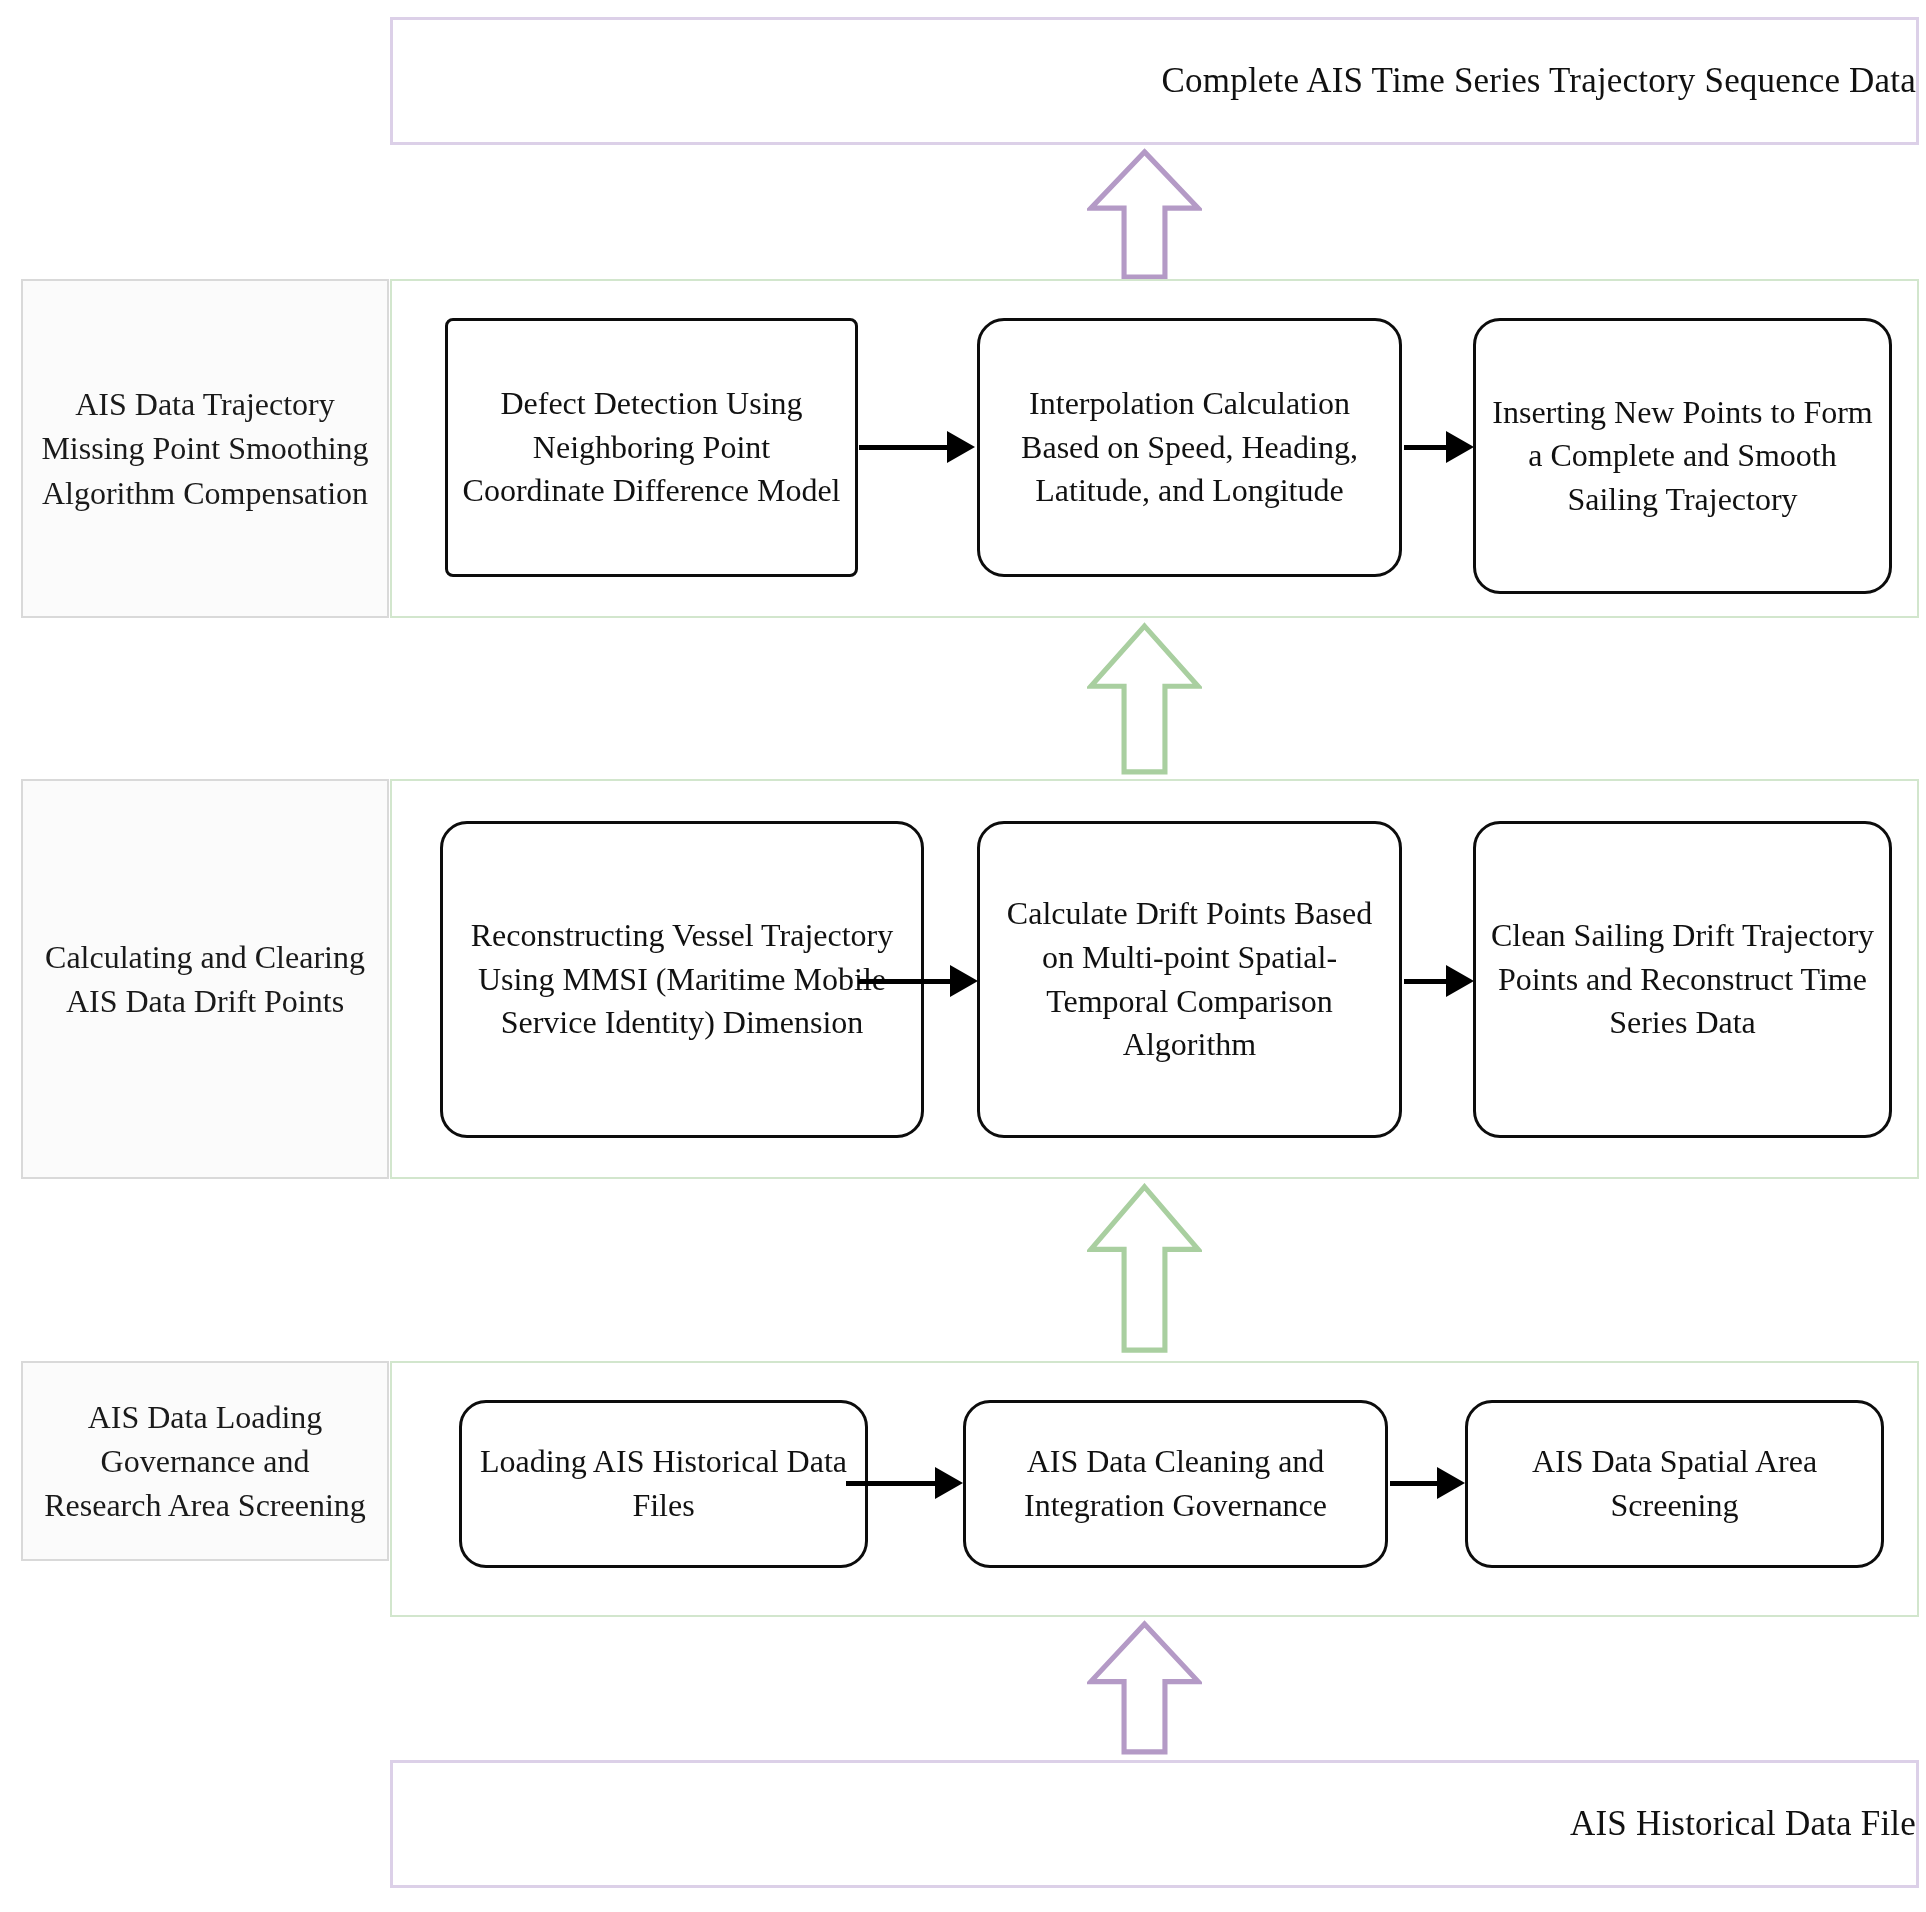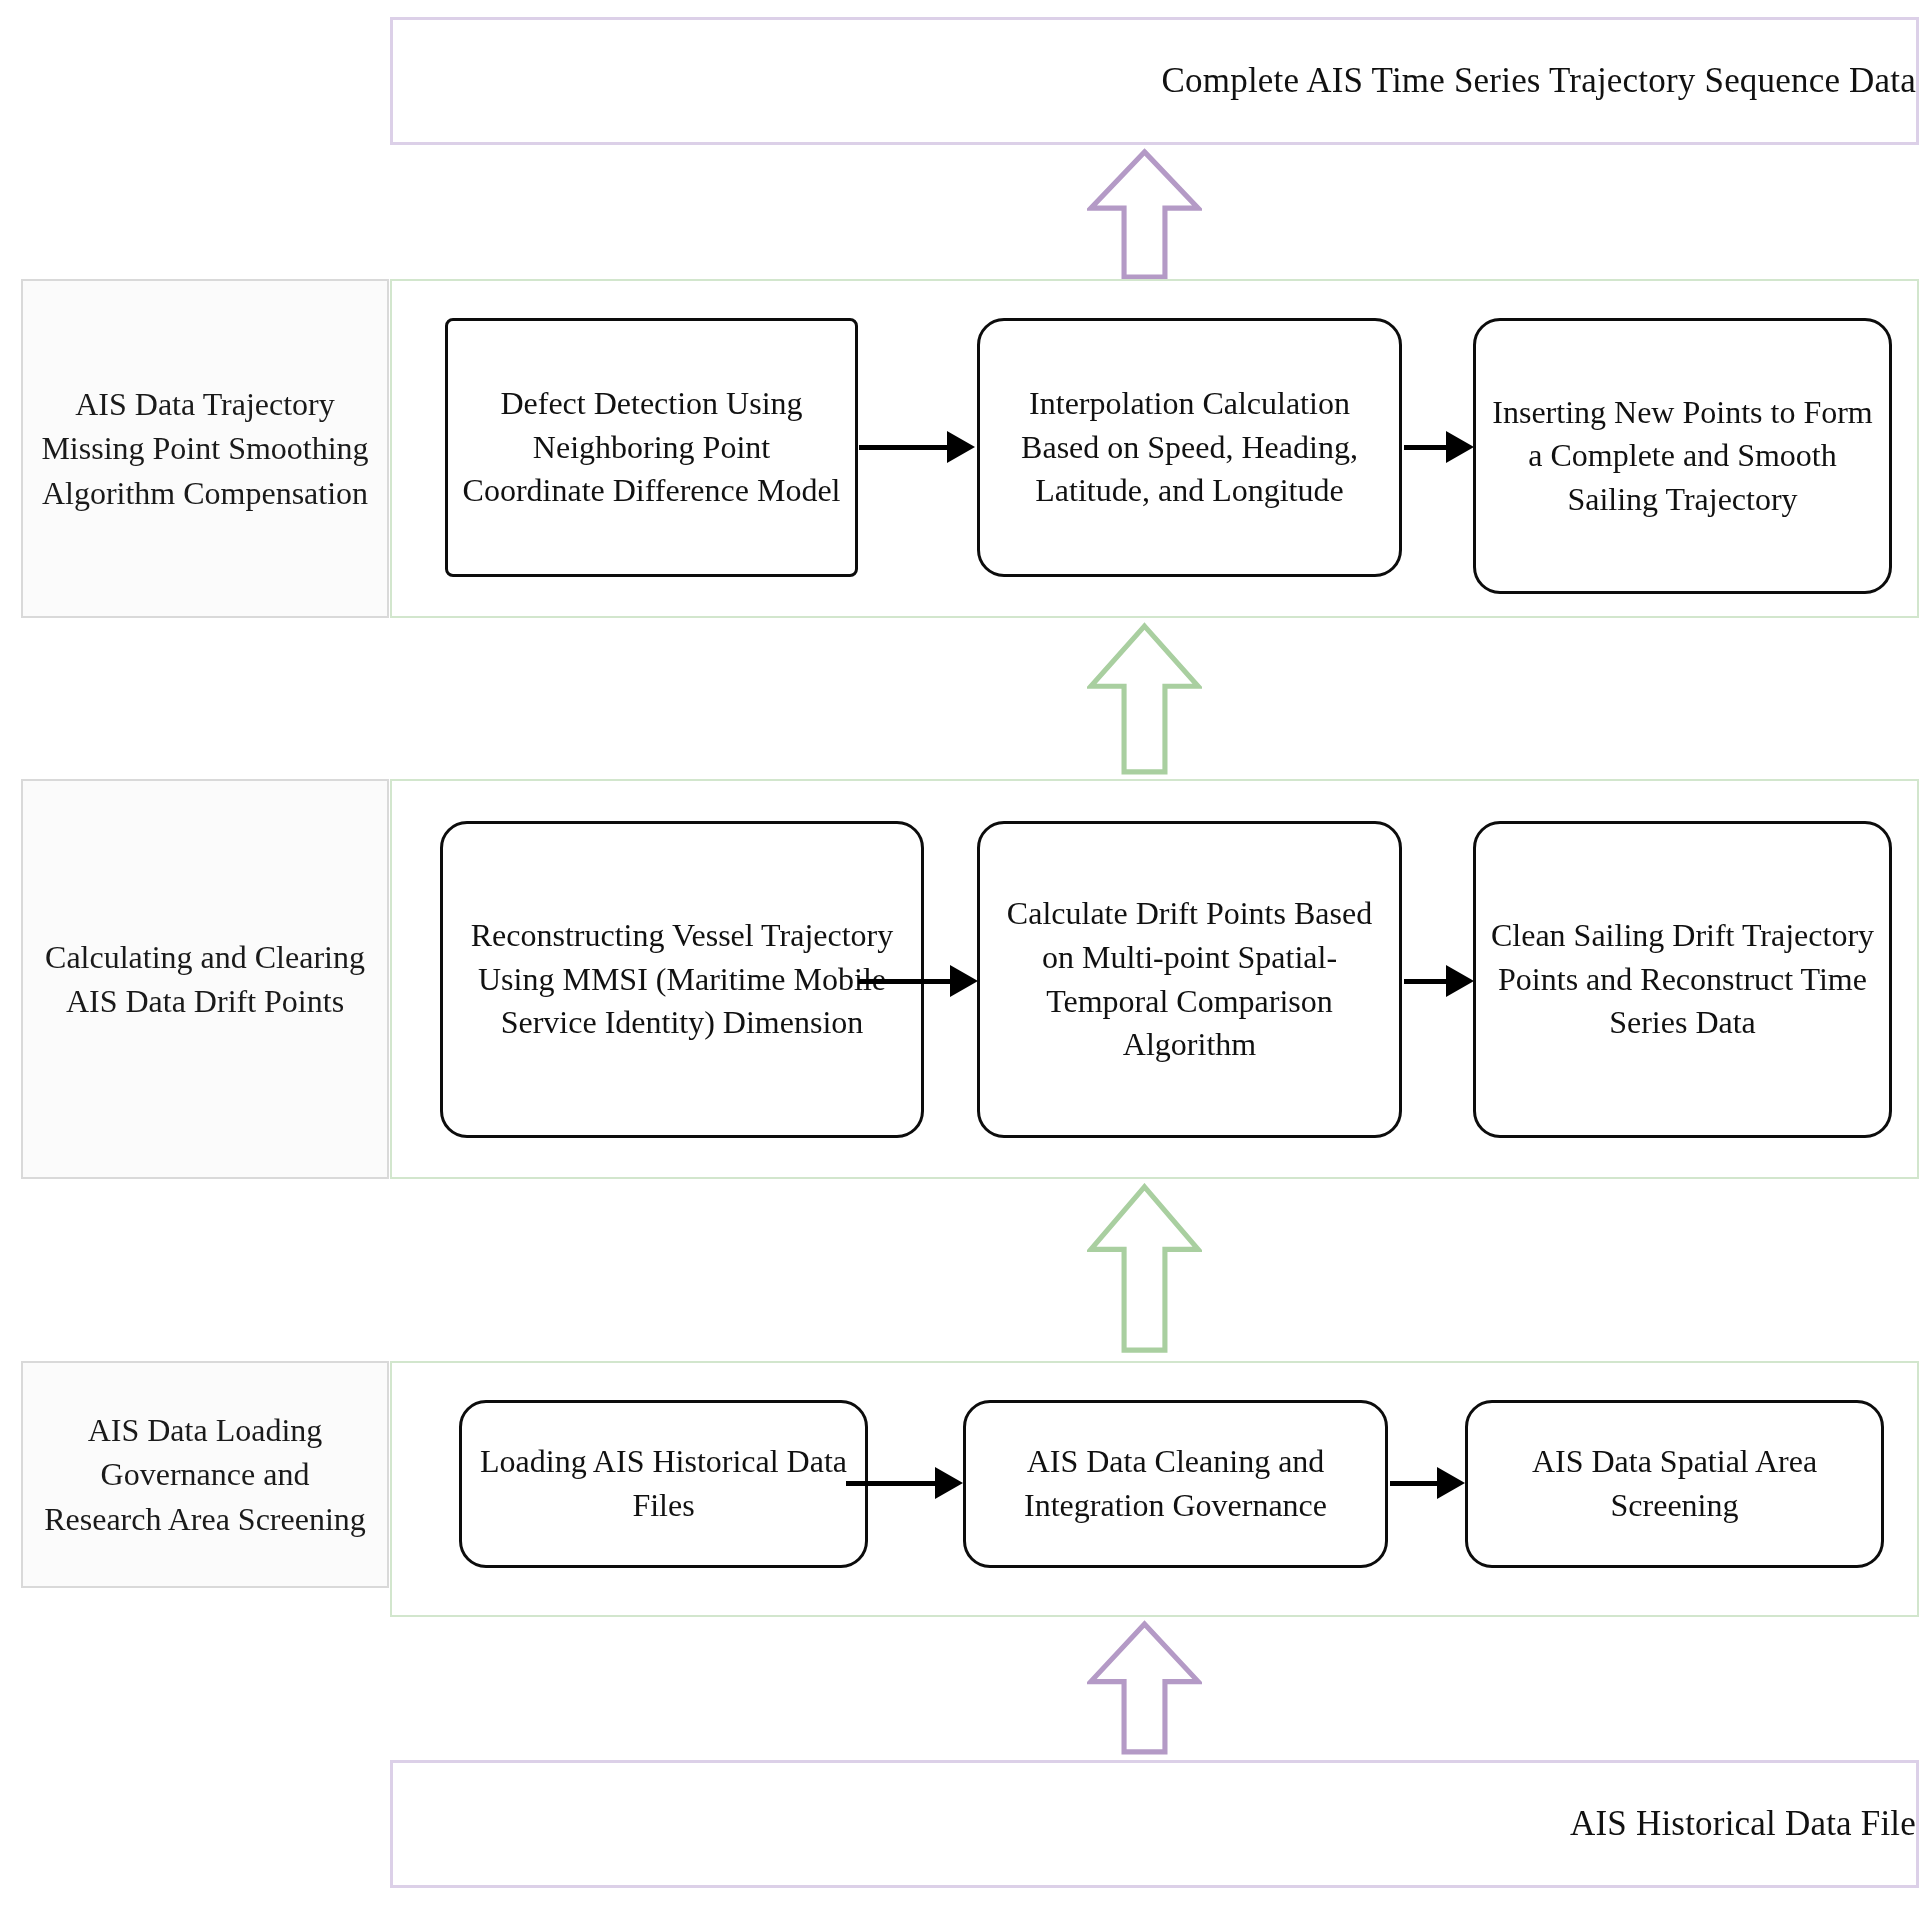--- a/index.html
+++ b/index.html
@@ -191,21 +191,21 @@
     </div>
 
     <div class="big-arrow" style="left:1087px; top:1183px; width:115px; height:171px;">
       <svg width="115" height="171" viewBox="0 0 180 268" aria-hidden="true">
         <polygon points="90,6 174,104 122,104 122,262 58,262 58,104 6,104" fill="#ffffff" stroke="#a9cfa0" stroke-width="8" stroke-linejoin="miter"></polygon>
       </svg>
     </div>
 
     <div class="stage-panel" style="left:390px; top:1361px; width:1529px; height:256px;"></div>
 
-    <div class="stage-label" style="left:21px; top:1361px; width:368px; height:227px;">
+    <div class="stage-label" style="left:21px; top:1361px; width:368px; height:200px;">
       <span class="stage-label-text">AIS Data Loading Governance and Research Area Screening</span>
     </div>
 
     <div class="proc-box" style="left:435px; top:1400px; width:409px; height:168px;margin-left:24px;">
       <span class="proc-text">Loading AIS Historical Data Files</span>
     </div>
 
     <div class="h-arrow" style="left:846px; top:1484px; width:118px;">
       <span class="shaft" style="width:90px;"></span>
       <span class="head" style="left:89px;"></span>

